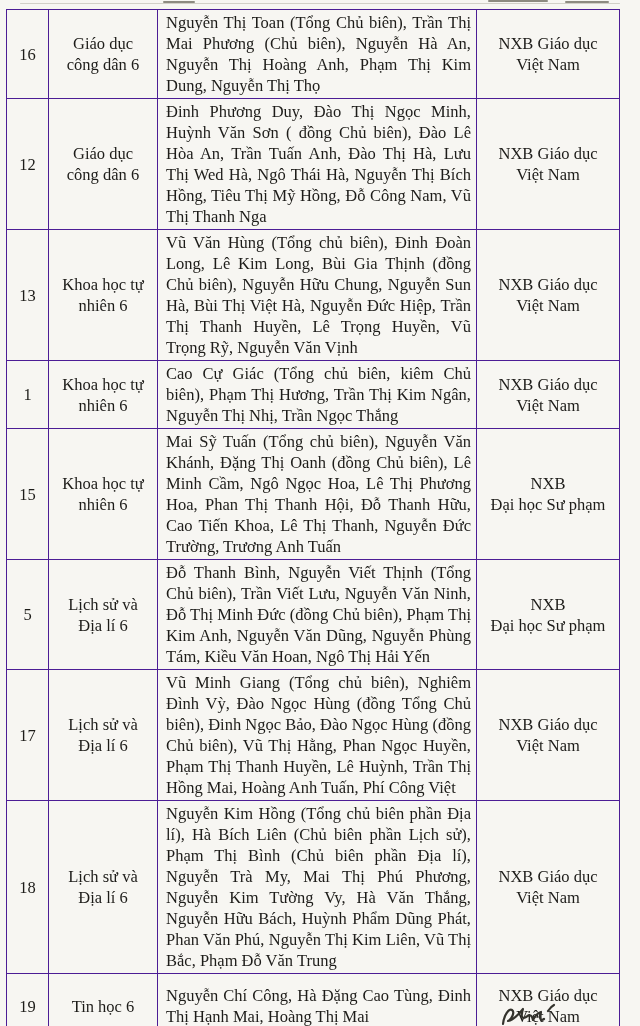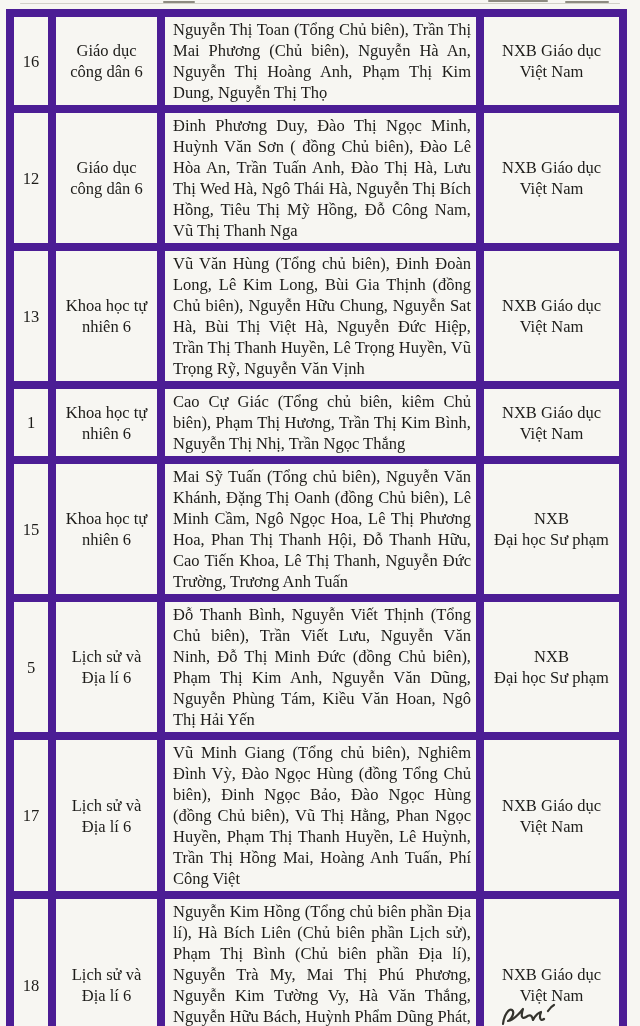--- a/index.html
+++ b/index.html
@@ -15,21 +15,21 @@
   }
   table.doc-table {
     position: absolute;
     left: 6px;
     top: 9px;
     width: 613px;
     border-collapse: collapse;
     table-layout: fixed;
   }
   .doc-table td {
-    border: 8px solid #4c1d95;
+    border: 1px solid #4c1d95;
     font-size: 16.5px;
     line-height: 21px;
     vertical-align: middle;
     overflow: hidden;
   }
   .col-no { width: 42px; }
   .col-subject { width: 109px; }
   .col-authors { width: 319px; }
   .col-publisher { width: 143px; }
   td.cell-no, td.cell-subject, td.cell-publisher {
@@ -96,29 +96,29 @@
         <td class="cell-subject">Giáo dục
 công dân 6</td>
         <td class="cell-authors">Đinh Phương Duy, Đào Thị Ngọc Minh, Huỳnh Văn Sơn ( đồng Chủ biên), Đào Lê Hòa An, Trần Tuấn Anh, Đào Thị Hà, Lưu Thị Wed Hà, Ngô Thái Hà, Nguyễn Thị Bích Hồng, Tiêu Thị Mỹ Hồng, Đỗ Công Nam, Vũ Thị Thanh Nga</td>
         <td class="cell-publisher">NXB Giáo dục
 Việt Nam</td>
       </tr>
       <tr class="r2">
         <td class="cell-no">13</td>
         <td class="cell-subject">Khoa học tự
 nhiên 6</td>
-        <td class="cell-authors">Vũ Văn Hùng (Tổng chủ biên), Đinh Đoàn Long, Lê Kim Long, Bùi Gia Thịnh (đồng Chủ biên), Nguyễn Hữu Chung, Nguyễn Sat Hà, Bùi Thị Việt Hà, Nguyễn Đức Hiệp, Trần Thị Thanh Huyền, Lê Trọng Huyền, Vũ Trọng Rỹ, Nguyễn Văn Vịnh</td>
+        <td class="cell-authors">Vũ Văn Hùng (Tổng chủ biên), Đinh Đoàn Long, Lê Kim Long, Bùi Gia Thịnh (đồng Chủ biên), Nguyễn Hữu Chung, Nguyễn Sun Hà, Bùi Thị Việt Hà, Nguyễn Đức Hiệp, Trần Thị Thanh Huyền, Lê Trọng Huyền, Vũ Trọng Rỹ, Nguyễn Văn Vịnh</td>
         <td class="cell-publisher">NXB Giáo dục
 Việt Nam</td>
       </tr>
       <tr class="r3">
         <td class="cell-no">1</td>
         <td class="cell-subject">Khoa học tự
 nhiên 6</td>
-        <td class="cell-authors">Cao Cự Giác (Tổng chủ biên, kiêm Chủ biên), Phạm Thị Hương, Trần Thị Kim Bình, Nguyễn Thị Nhị, Trần Ngọc Thắng</td>
+        <td class="cell-authors">Cao Cự Giác (Tổng chủ biên, kiêm Chủ biên), Phạm Thị Hương, Trần Thị Kim Ngân, Nguyễn Thị Nhị, Trần Ngọc Thắng</td>
         <td class="cell-publisher">NXB Giáo dục
 Việt Nam</td>
       </tr>
       <tr class="r4">
         <td class="cell-no">15</td>
         <td class="cell-subject">Khoa học tự
 nhiên 6</td>
         <td class="cell-authors">Mai Sỹ Tuấn (Tổng chủ biên), Nguyễn Văn Khánh, Đặng Thị Oanh (đồng Chủ biên), Lê Minh Cầm, Ngô Ngọc Hoa, Lê Thị Phương Hoa, Phan Thị Thanh Hội, Đỗ Thanh Hữu, Cao Tiến Khoa, Lê Thị Thanh, Nguyễn Đức Trường, Trương Anh Tuấn</td>
         <td class="cell-publisher">NXB
 Đại học Sư phạm</td>

